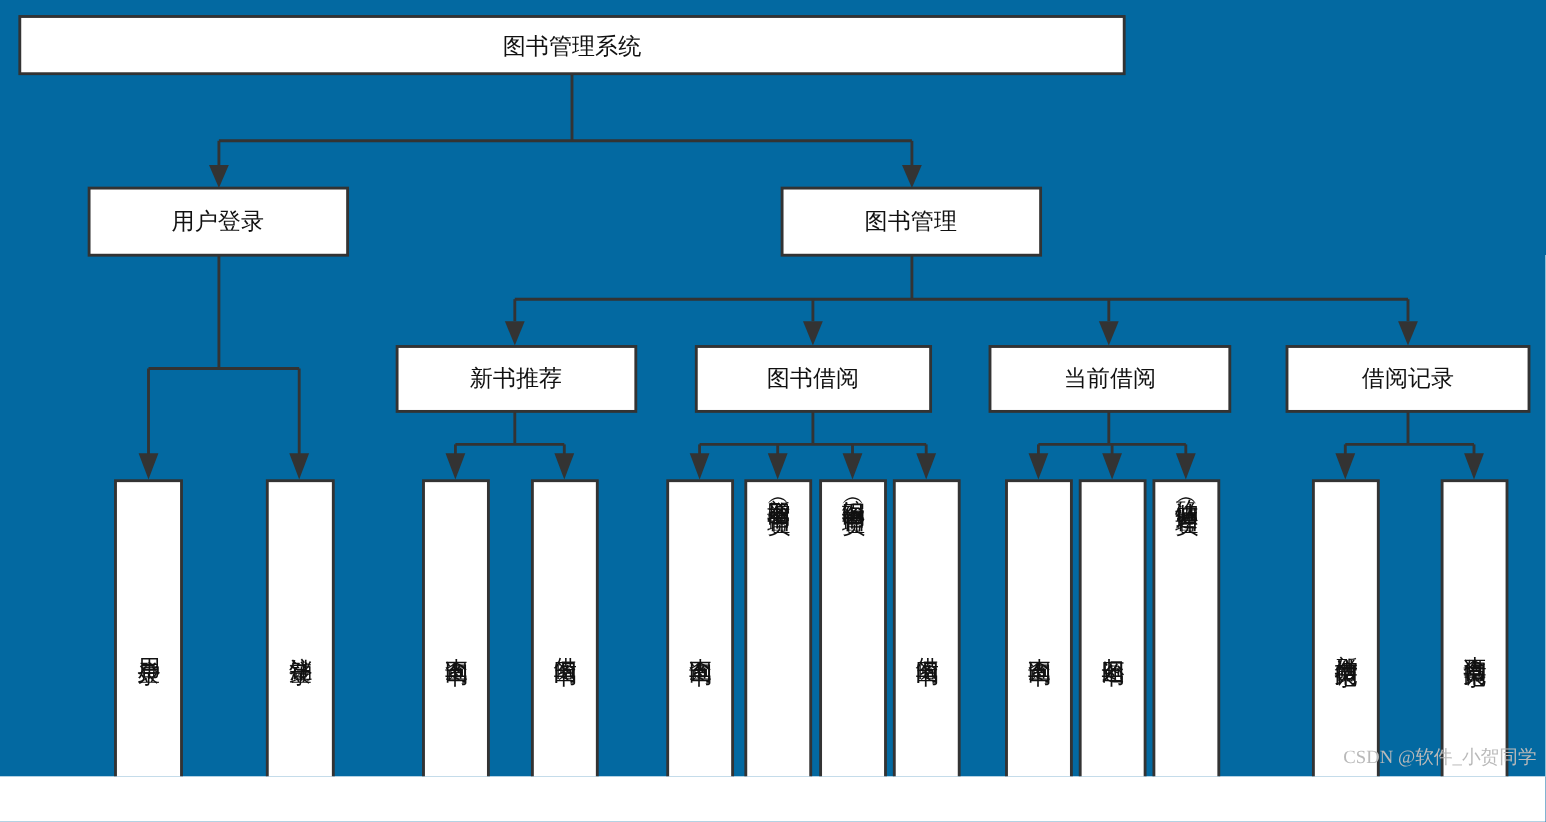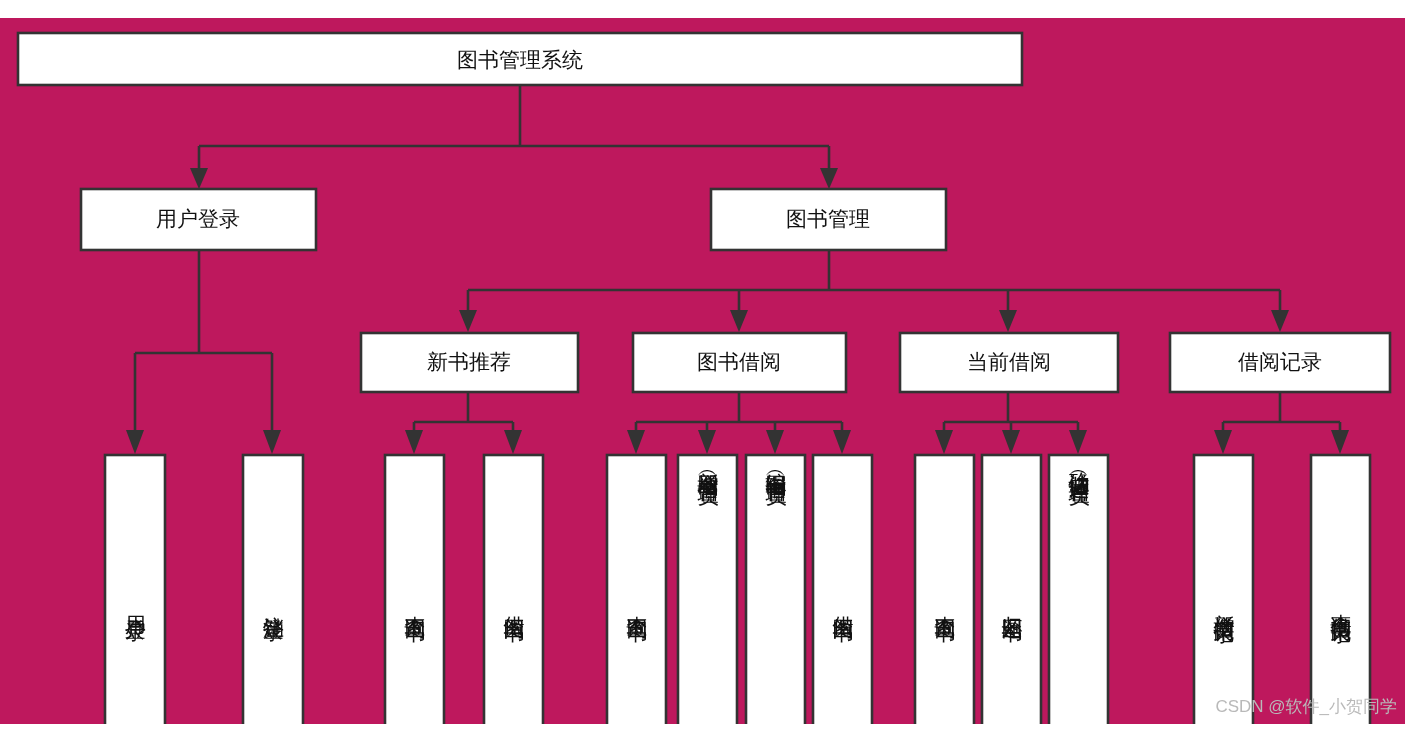--- a/index.html
+++ b/index.html
@@ -8,23 +8,22 @@
     padding: 0;
     background: #ffffff;
   }
   body {
     font-family: "DejaVu Sans", "Liberation Sans", sans-serif;
   }
   #diagram-root {
     position: relative;
     width: 1405px;
     height: 706px;
-    background: #be185d;
+    background: #0369a1;
     overflow: hidden;
-    margin-top: 18px;
   }
   svg.diagram-svg {
     position: absolute;
     left: 0;
     top: 0;
     width: 1405px;
     height: 747px;
   }
   .node-box {
     fill: #ffffff;
@@ -62,21 +61,21 @@
     font-size: 21px;
     line-height: 1.28;
     color: #111111;
     letter-spacing: 2px;
     white-space: nowrap;
   }
   .watermark {
     position: absolute;
     right: 8px;
     bottom: 6px;
-    font-family: Liberation Sans, sans-serif;
+    font-family: Liberation Serif, serif;
     font-size: 17px;
     color: #b9b9b9;
     white-space: nowrap;
     user-select: none;
   }
 </style>
 </head>
 <body>
 
 <div id="diagram-root">

